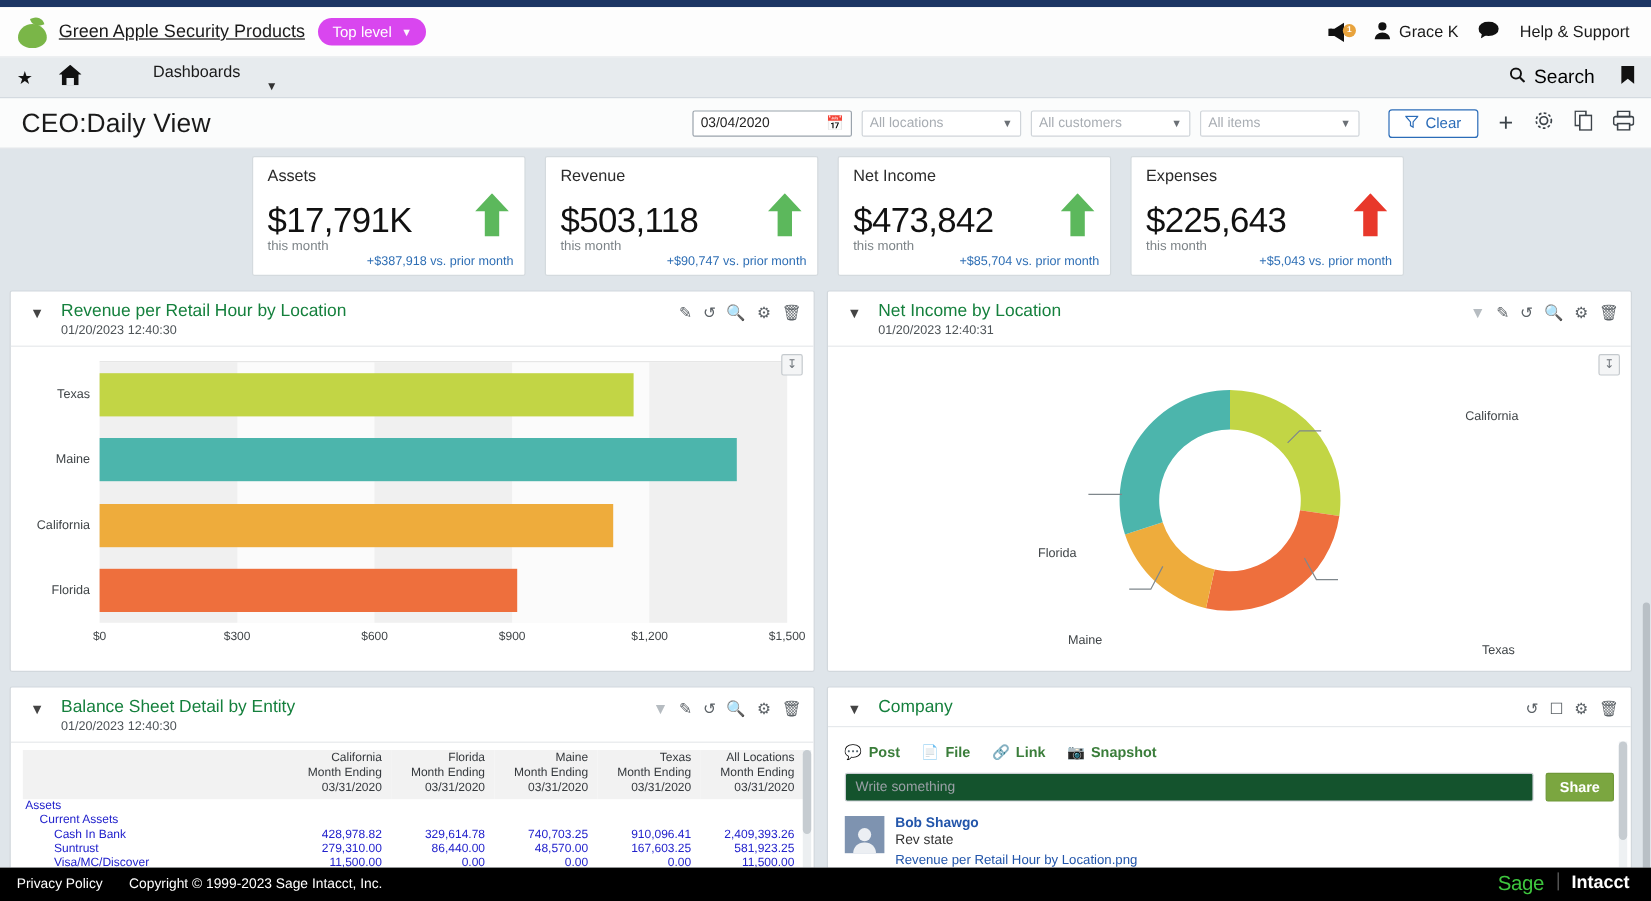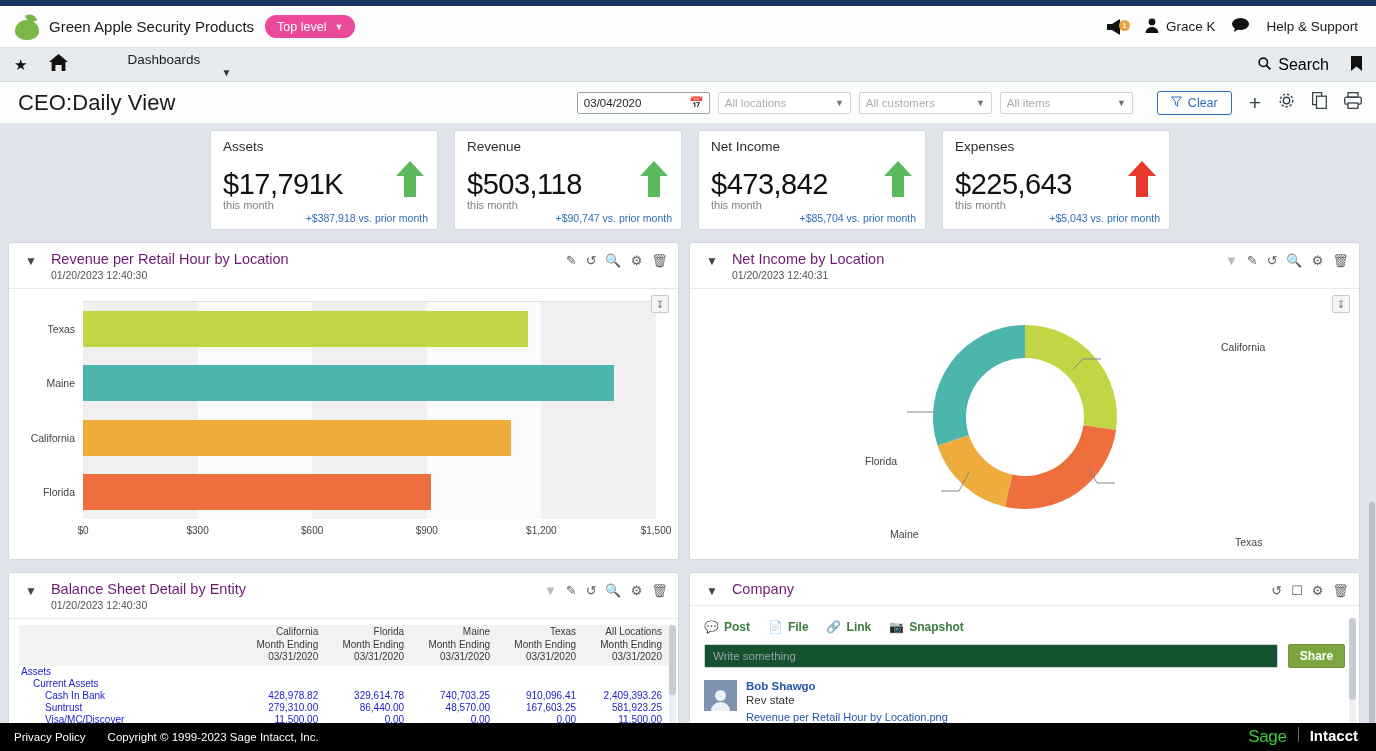--- a/index.html
+++ b/index.html
@@ -23,23 +23,23 @@
   }
   .apple-logo { width: 26px; height: 26px; position: relative; margin-right: 9px; flex: none; }
   .apple-logo .body {
     position: absolute; left: 1px; top: 6px; width: 24px; height: 20px;
     background: #7ab648; border-radius: 50% 50% 48% 48% / 56% 56% 44% 44%;
   }
   .apple-logo .leaf {
     position: absolute; left: 12px; top: 0px; width: 10px; height: 8px;
     background: #7ab648; border-radius: 0 80% 0 80%; transform: rotate(-18deg);
   }
-  .brand-name { font-size: 15px; color: #1a1a1a; margin-right: 11px; white-space: nowrap; }
+  .brand-name { font-size: 15px; color: #1a1a1a; margin-right: 11px; white-space: nowrap; text-decoration: underline; }
   .toplevel-pill {
-    background: #ec4899; color: #fff; border-radius: 13px;
+    background: #d946ef; color: #fff; border-radius: 13px;
     height: 23px; padding: 0 12px; font-size: 12.5px;
     display: inline-flex; align-items: center; gap: 8px; cursor: pointer;
   }
   .toplevel-pill .cv { font-size: 9px; opacity: .95; }
   .brand-right { margin-left: auto; display: flex; align-items: center; gap: 17px; padding-right: 4px; }
   .brand-right .item { display: flex; align-items: center; gap: 7px; font-size: 13.5px; color: #1a1a1a; cursor: pointer; white-space: nowrap; }
   .megaphone { position: relative; width: 22px; height: 18px; }
   .badge-dot {
     position: absolute; right: -2px; top: 2px; width: 11px; height: 11px;
     background: #e8a33d; border-radius: 50%; color: #fff; font-size: 7px;
@@ -111,21 +111,21 @@
   
   .panel-row { display: flex; gap: 10px; margin-top: 12px; }
   .panel {
     background: #fff; border: 1px solid #d2d8dd; border-radius: 2px;
     display: flex; flex-direction: column;
   }
   .panel.left { width: 671px; }
   .panel.right { width: 671px; }
   .p-head { display: flex; align-items: flex-start; padding: 8px 10px 7px 10px; }
   .p-caret { font-size: 12px; color: #444; margin: 3px 14px 0 6px; cursor: pointer; }
-  .p-title { font-size: 14.5px; color: #701a75; }
+  .p-title { font-size: 14.5px; color: #15803d; }
   .p-ts { font-size: 10.5px; color: #4e5458; margin-top: 2px; }
   .p-actions { margin-left: auto; display: flex; align-items: center; gap: 9px; padding-top: 3px; }
   .p-actions .ic { font-size: 13px; color: #5b6166; cursor: pointer; line-height: 1; }
   .p-actions .ic.dim { color: #b6bcc1; }
   .p-body { border-top: 1px solid #e6e9ec; flex: 1; position: relative; overflow: hidden; }
 
   .dl-btn {
     position: absolute; right: 9px; top: 6px; width: 18px; height: 18px;
     border: 1px solid #c4c9cd; background: #f4f5f6; border-radius: 2px;
     display: flex; align-items: center; justify-content: center;

